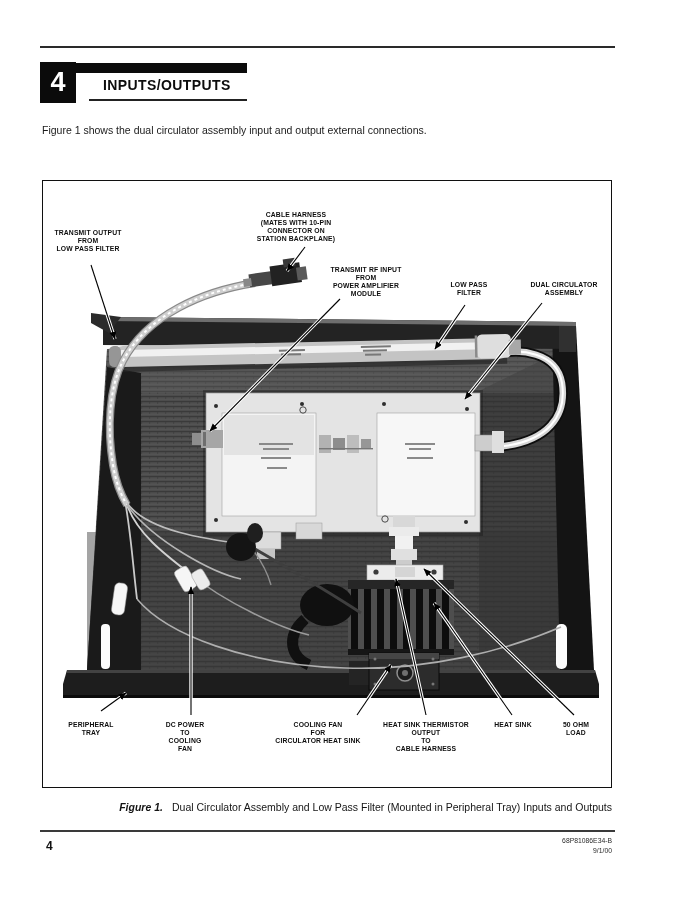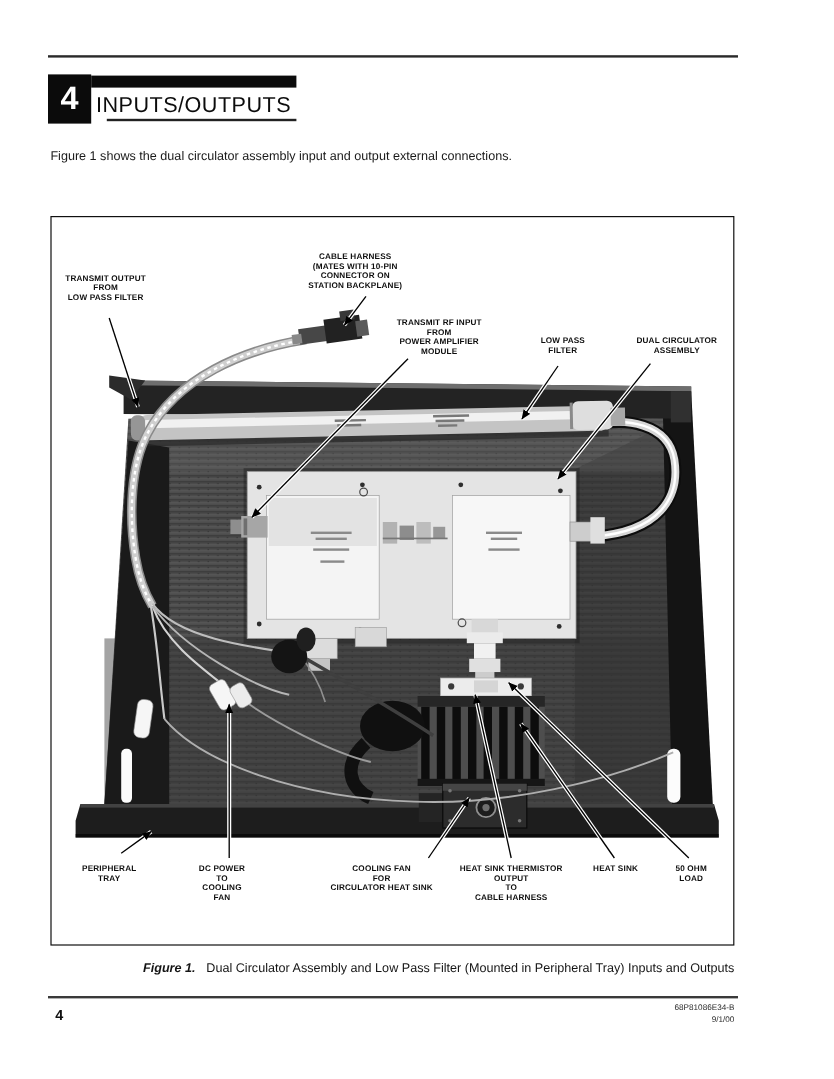--- a/index.html
+++ b/index.html
@@ -2,21 +2,21 @@
 <html><head>
 <meta charset="utf-8">
 <style>
   html,body{margin:0;padding:0;background:#ffffff;}
   .page{position:relative;width:695px;height:899px;background:#ffffff;overflow:hidden;
         font-family:"Liberation Sans", sans-serif;color:#111;}
   .rule{position:absolute;background:#2a2a2a;}
   .sec-num{position:absolute;left:40px;top:62px;width:36px;height:41px;background:#0b0b0b;
            color:#fff;font-size:27px;font-weight:bold;text-align:center;line-height:41px;}
   .sec-bar{position:absolute;left:76px;top:63px;width:171px;height:10px;background:#0b0b0b;}
-  .sec-title{position:absolute;left:80px;top:77px;font-size:18px;font-weight:normal;letter-spacing:.4px;color:#0c0c0c;}
+  .sec-title{position:absolute;left:103px;top:77px;font-size:14px;font-weight:bold;letter-spacing:.4px;color:#0c0c0c;}
   .sec-underline{position:absolute;left:89px;top:99px;width:158px;height:1.5px;background:#222;}
   .intro{position:absolute;left:42px;top:124px;font-size:10.5px;color:#1a1a1a;text-align:center;}
   .figure-box{position:absolute;left:42px;top:180px;width:570px;height:608px;
               border:1.5px solid #101010;box-sizing:border-box;background:#fff;}
   .figure-box svg{position:absolute;left:0;top:0;width:100%;height:100%;}
   .callout{position:absolute;transform:translateX(-50%);text-align:center;font-size:6.8px;
            font-weight:bold;line-height:1.2;letter-spacing:.15px;white-space:pre-line;
            color:#0d0d0d;width:max-content;}
   .caption{position:absolute;left:42px;top:801px;width:570px;text-align:right;font-size:10.5px;color:#151515;}
   .caption .cap-label{font-weight:bold;font-style:italic;margin-right:9px;}

